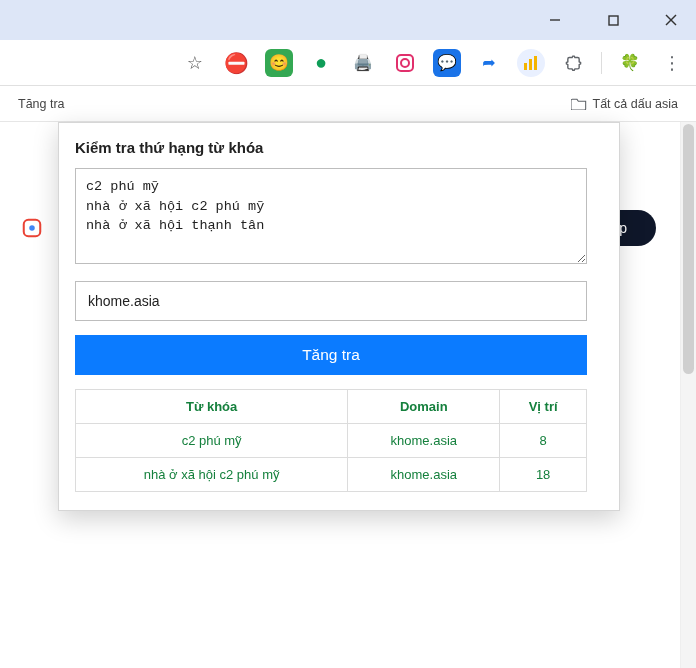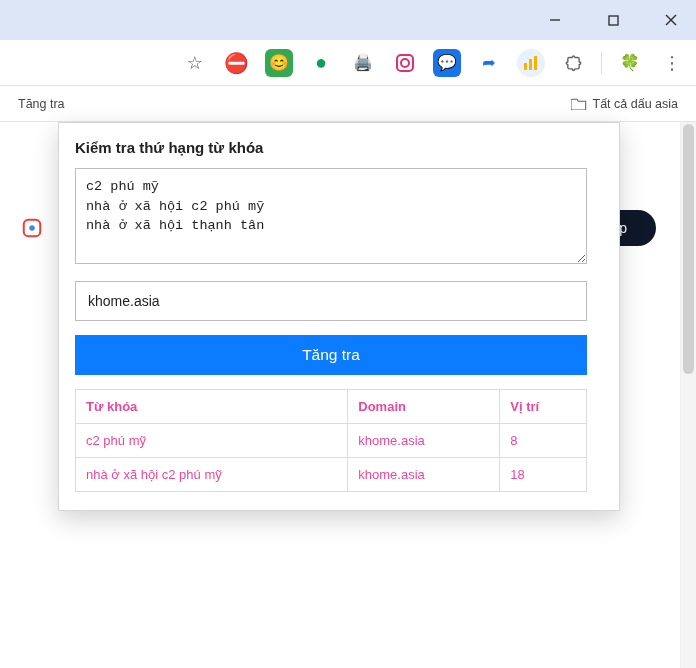--- a/index.html
+++ b/index.html
@@ -50,21 +50,21 @@
     width:100%; height:40px; border:1px solid #bdbdbd; margin-top:14px;
     padding:0 12px; font-size:14px; color:#222;
   }
   .btn-primary {
     width:100%; height:40px; background:#0b7bff; color:#fff; border:none;
     margin-top:14px; font-size:15.5px; font-weight:500; cursor:pointer;
   }
   .btn-primary.secondary { margin-top:0; }
 
   table.results { width:100%; border-collapse:collapse; margin-top:14px; margin-bottom:0; }
-  table.results th, table.results td { border:1px solid #dcdcdc; padding:9px 10px; text-align:left; font-size:13px; color:#ec4899; }
+  table.results th, table.results td { border:1px solid #dcdcdc; padding:9px 10px; text-align:center; font-size:13px; color:#15803d; }
   table.results th { font-weight:700; background:#fff; }
   table.results + .btn-primary { border-top:none; }
 
   
   .page-scroll { position:absolute; right:0; top:0; bottom:0; width:16px; background:#f4f4f4; border-left:1px solid #eee; }
   .page-scroll .thumb { position:absolute; left:2px; right:2px; top:2px; height:250px; background:#cfcfcf; border-radius:6px; }
 </style>
 </head>
 <body>
 

